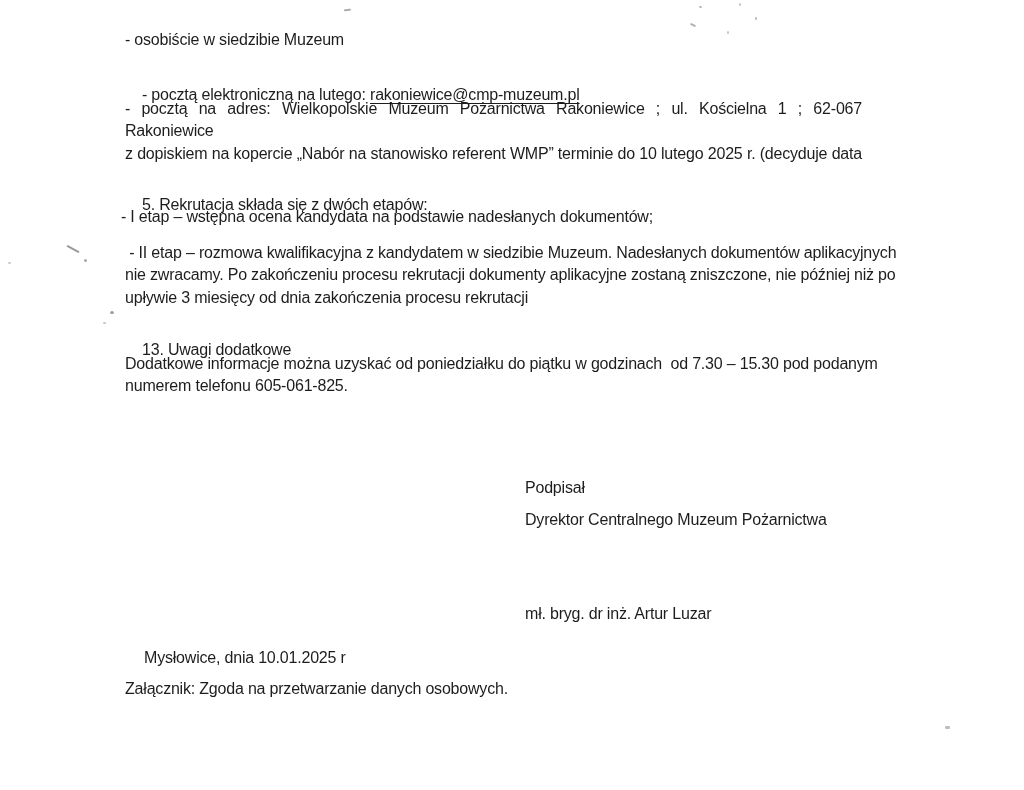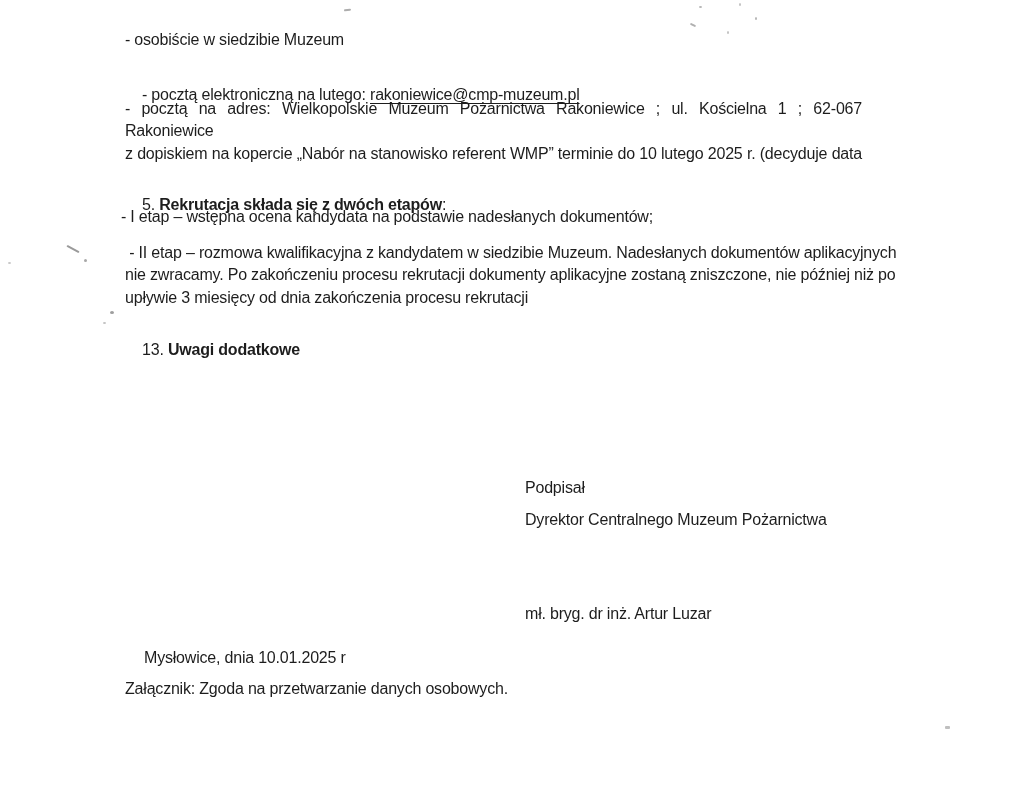--- a/index.html
+++ b/index.html
@@ -26,21 +26,21 @@
   .just {
     text-align: justify;
     text-align-last: justify;
     white-space: normal;
   }
   .lastline {
     text-align: left;
     text-align-last: left;
     white-space: pre;
   }
-  .bold { font-weight: 700; }
+  .bold { font-weight: 400; }
   .underlined {
     text-decoration: underline;
     text-underline-offset: 3px;
   }
   .speckle {
     position: absolute;
     background: #b5b5b5;
     border-radius: 50%;
   }
   .speckle.line-mark {
@@ -72,20 +72,24 @@
   <div class="block" style="top:242px; left:125px;">
     <div class="line"> - II etap – rozmowa kwalifikacyjna z kandydatem w siedzibie Muzeum. Nadesłanych dokumentów aplikacyjnych</div>
     <div class="line">nie zwracamy. Po zakończeniu procesu rekrutacji dokumenty aplikacyjne zostaną zniszczone, nie później niż po</div>
     <div class="line">upływie 3 miesięcy od dnia zakończenia procesu rekrutacji</div>
   </div>
 
   <div class="block line" style="top:317px; left:125px;">
     <span>13. </span><span class="bold">Uwagi dodatkowe</span>
   </div>
 
+  <div class="block" style="top:353px; left:125px;">
+    <div class="line">Dodatkowe informacje można uzyskać od poniedziałku do piątku w godzinach  od 7.30 – 15.30 pod podanym</div>
+    <div class="line">numerem telefonu 605-061-825.</div>
+  </div>
 
   <div class="block line" style="top:477px; left:525px;">Podpisał</div>
 
   <div class="block line" style="top:509px; left:525px;">Dyrektor Centralnego Muzeum Pożarnictwa</div>
 
   <div class="block line" style="top:579px; left:525px;margin-top:24px;">mł. bryg. dr inż. Artur Luzar</div>
 
   <div class="block line" style="top:647px; left:125px;margin-left:19px;">Mysłowice, dnia 10.01.2025 r</div>
 
   <div class="block line" style="top:678px; left:125px;">Załącznik: Zgoda na przetwarzanie danych osobowych.</div>

